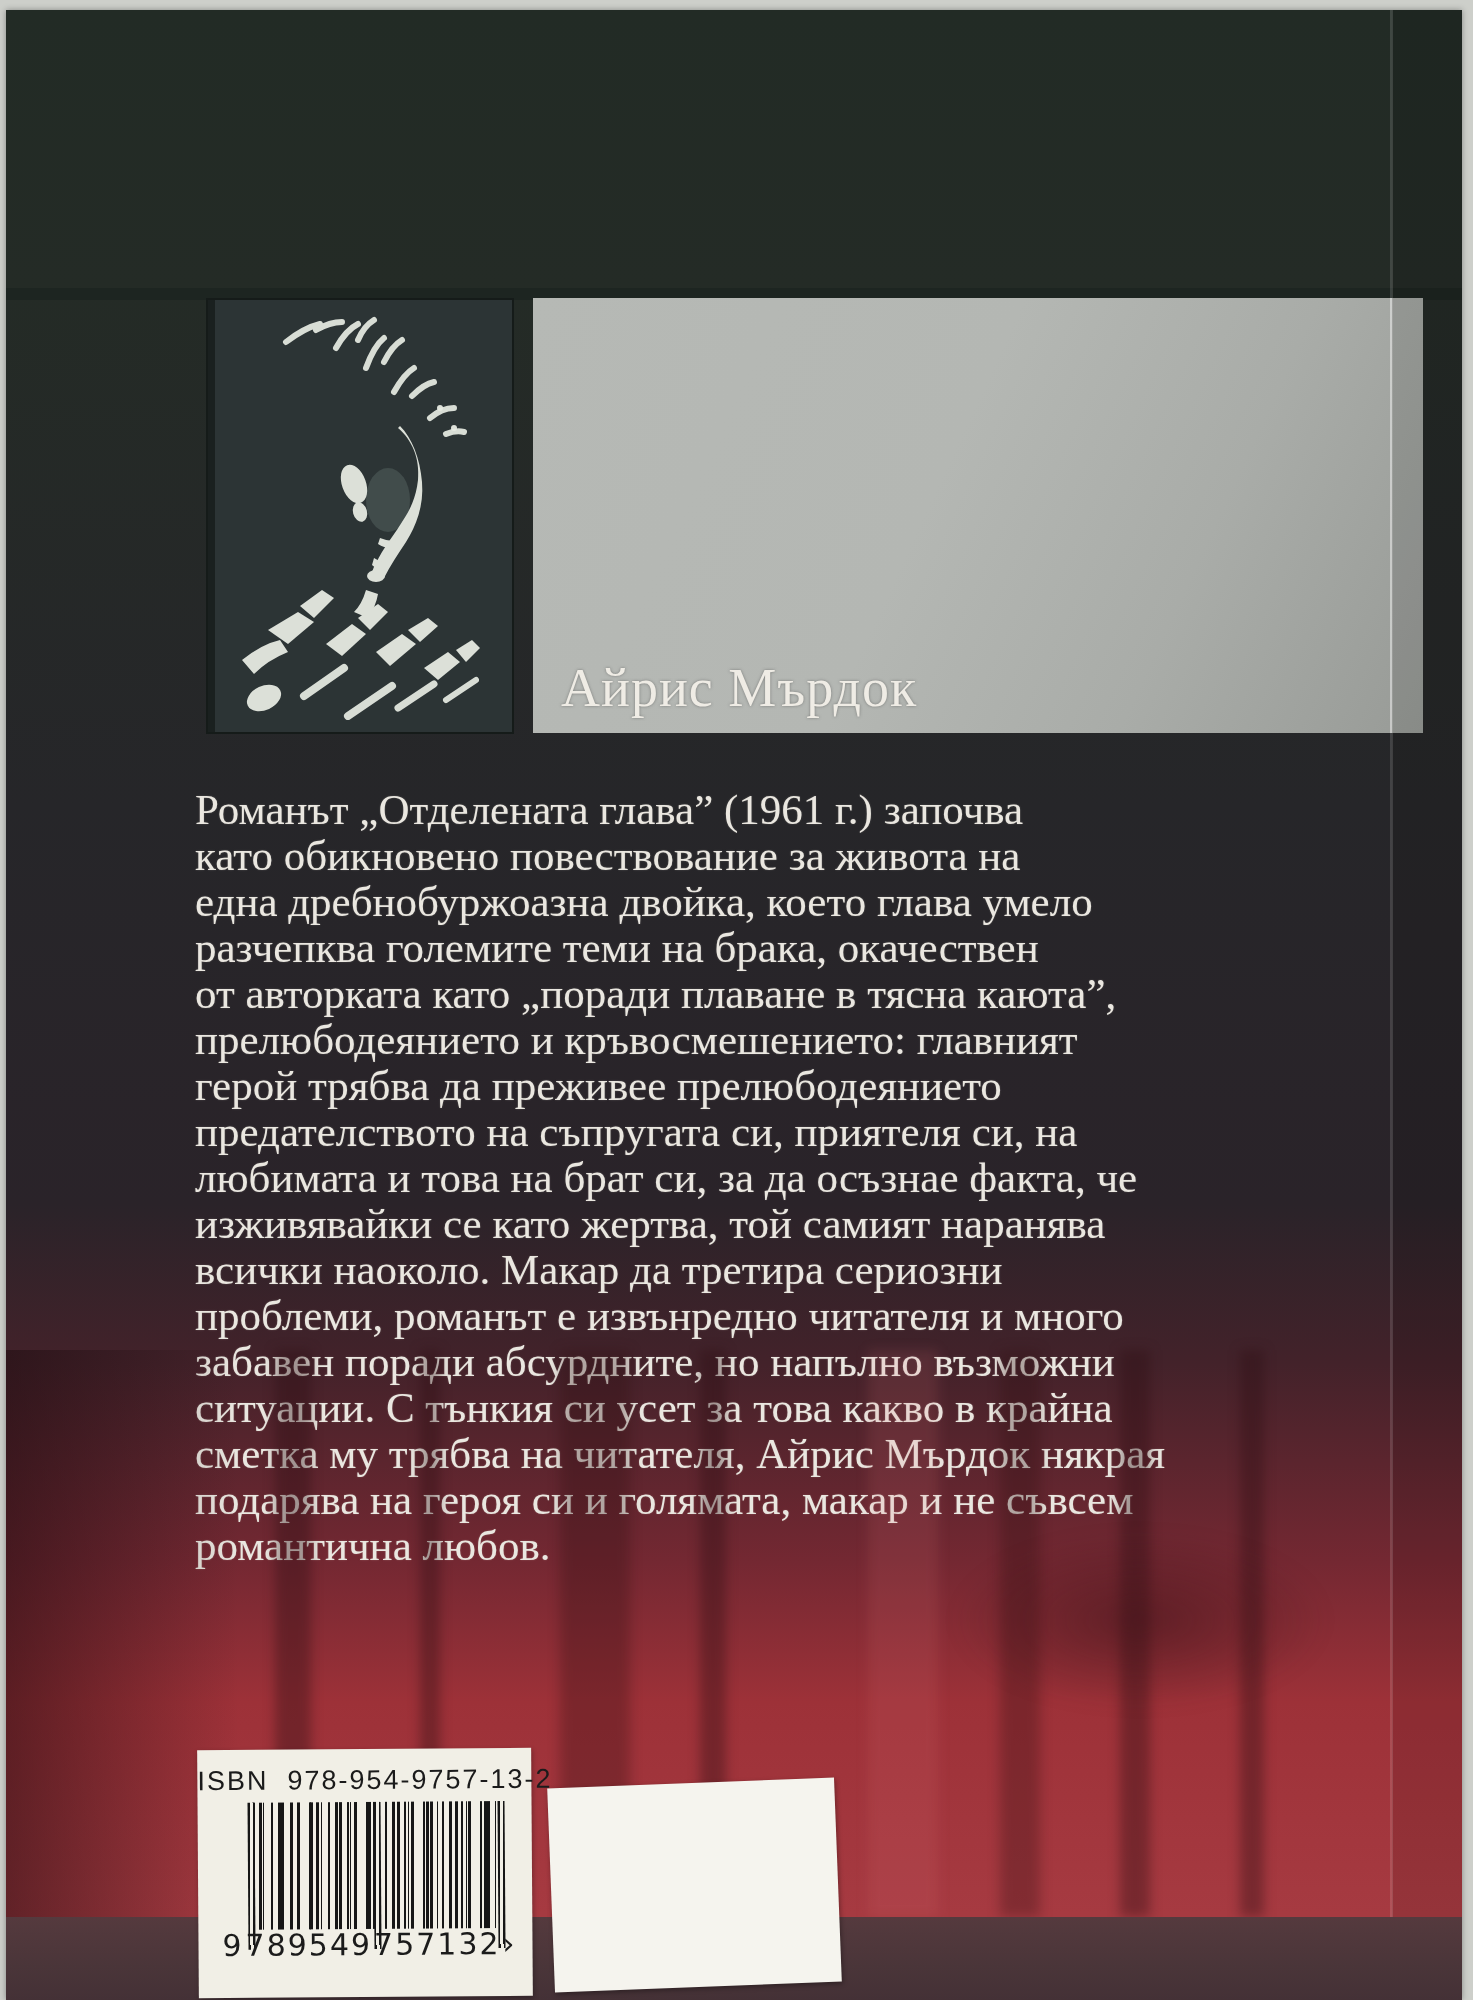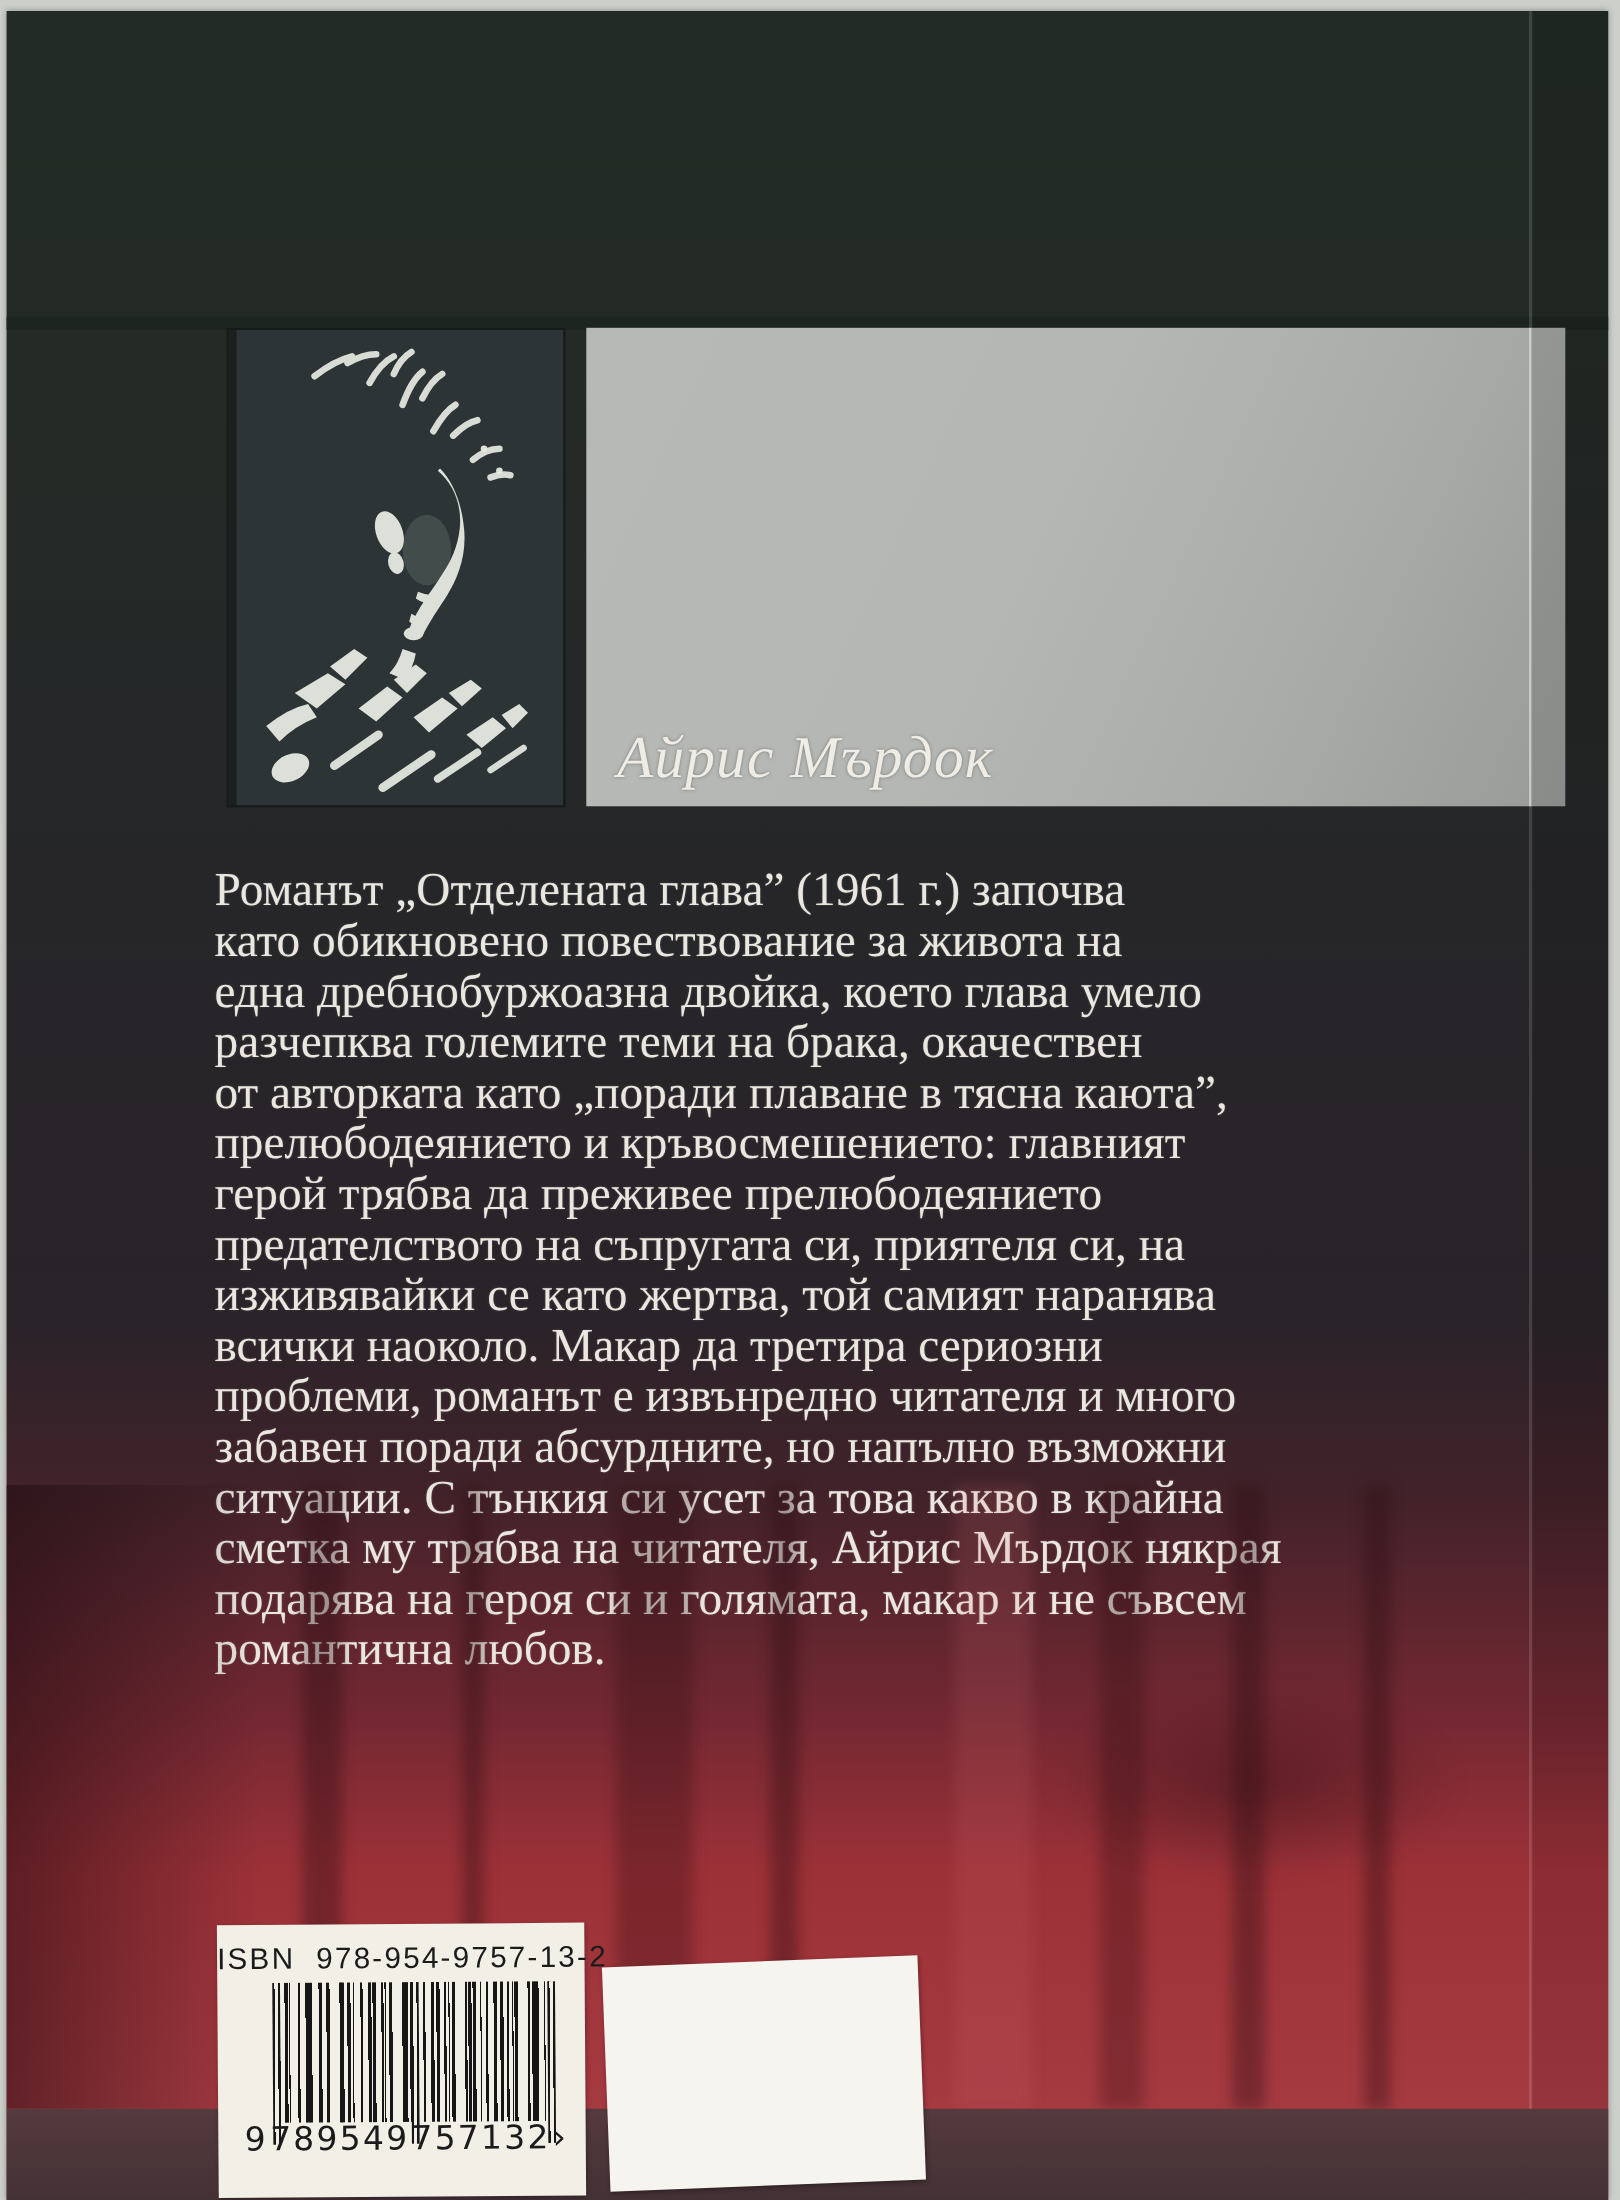--- a/index.html
+++ b/index.html
@@ -30,21 +30,20 @@
   
   .photo{
     position:absolute;left:202px;top:290px;width:304px;height:432px;
     background:#2c3435;box-shadow:0 0 0 2px #151b19;
   }
   .photo svg{display:block;width:100%;height:100%;}
   
   .banner{
     position:absolute;left:527px;top:288px;width:890px;height:435px;
     background:linear-gradient(115deg,#b6b9b5 0%,#b4b7b3 45%,#a9aca8 72%,#989b97 100%);
-    font-style:italic;
   }
   .author-name{
     position:absolute;left:28px;bottom:18px;
     font-size:54px;line-height:1;color:#efece5;
     letter-spacing:1px;
     text-shadow:0 0 3px rgba(70,70,70,.55);
   }
   
   .blurb{
     position:absolute;left:189px;top:777px;width:1140px;
@@ -171,20 +170,21 @@
 
   <div class="blurb">
     <div>Романът „Отделената глава” (1961 г.) започва</div>
     <div>като обикновено повествование за живота на</div>
     <div>една дребнобуржоазна двойка, което глава умело</div>
     <div>разчепква големите теми на брака, окачествен</div>
     <div>от авторката като „поради плаване в тясна каюта”,</div>
     <div>прелюбодеянието и кръвосмешението: главният</div>
     <div>герой трябва да преживее прелюбодеянието</div>
     <div>предателството на съпругата си, приятеля си, на</div>
+    <div>любимата и това на брат си, за да осъзнае факта, че</div>
     <div>изживявайки се като жертва, той самият наранява</div>
     <div>всички наоколо. Макар да третира сериозни</div>
     <div>проблеми, романът е извънредно читателя и много</div>
     <div>забавен поради абсурдните, но напълно възможни</div>
     <div>ситуации. С тънкия си усет за това какво в крайна</div>
     <div>сметка му трябва на читателя, Айрис Мърдок някрая</div>
     <div>подарява на героя си и голямата, макар и не съвсем</div>
     <div>романтична любов.</div>
   </div>
 

